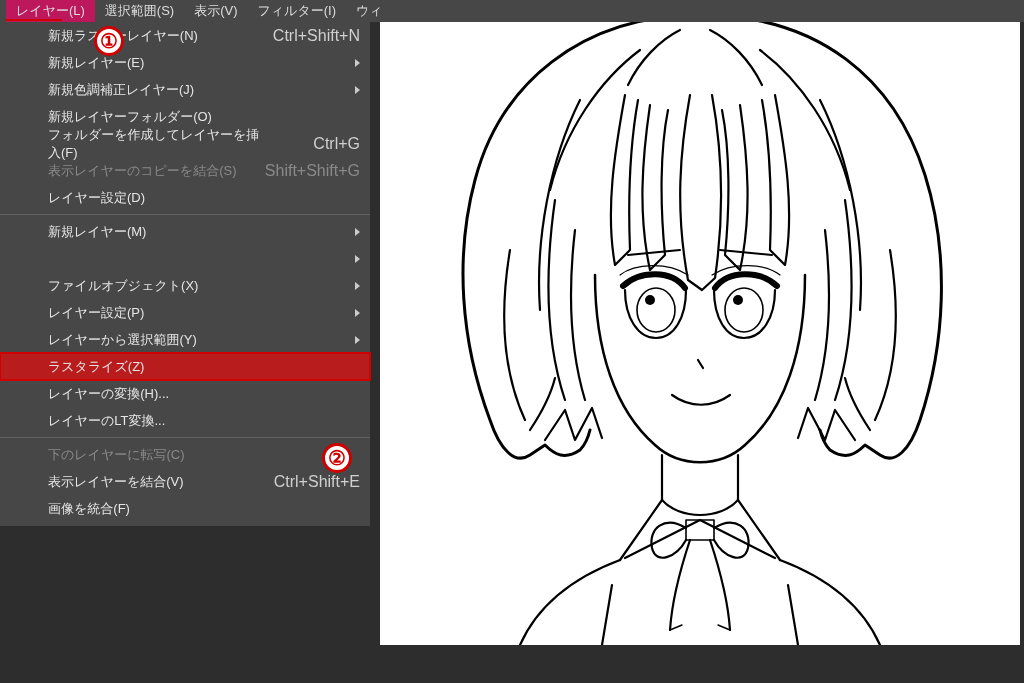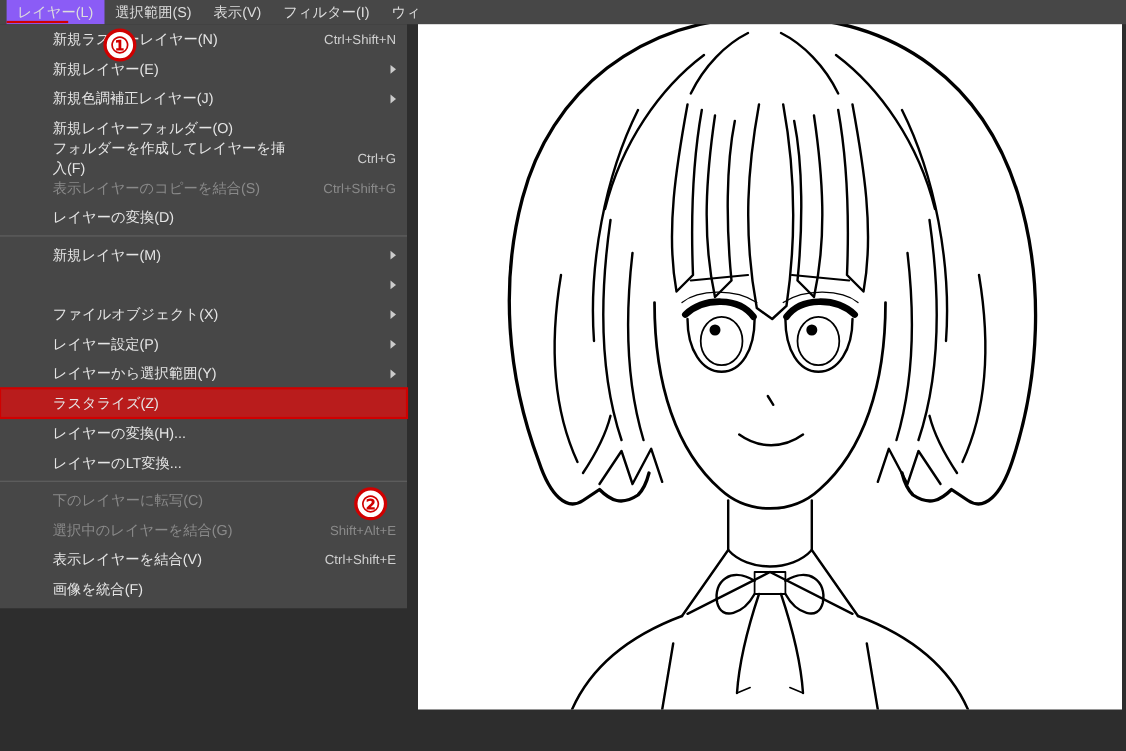--- a/index.html
+++ b/index.html
@@ -24,21 +24,21 @@
     align-items: center;
     padding-left: 6px;
     z-index: 10;
   }
   .menubar-item {
     padding: 2px 10px;
     color: #ddd;
     cursor: default;
   }
   .menubar-item.active {
-    background: #8b5cf6;
+    background: #be185d;
   }
   .first-underline {
     position: absolute;
     top: 19px;
     left: 6px;
     width: 56px;
     height: 2px;
     background: #d00000;
     z-index: 15;
   }
@@ -67,21 +67,21 @@
     background: #b91c1c;
     outline: 2px solid #d00000;
     outline-offset: -1px;
     z-index: 2;
   }
   .dd-label {
     flex: 1;
   }
   .dd-shortcut {
     color: #d0d0d0;
-    font-size: 12px;
+    font-size: 16px;
     min-width: 100px;
     text-align: right;
   }
   .dd-item.disabled .dd-shortcut {
     color: #8a8a8a;
   }
   .dd-sep {
     height: 1px;
     background: #626262;
     margin: 3px 0;
@@ -253,24 +253,24 @@
     </div>
     <div class="dd-item">
       <span class="dd-label">新規レイヤーフォルダー(O)</span>
     </div>
     <div class="dd-item">
       <span class="dd-label">フォルダーを作成してレイヤーを挿入(F)</span>
       <span class="dd-shortcut">Ctrl+G</span>
     </div>
     <div class="dd-item disabled">
       <span class="dd-label">表示レイヤーのコピーを結合(S)</span>
-      <span class="dd-shortcut">Ctrl+Shift+G</span>
-    </div>
-    <div class="dd-item">
-      <span class="dd-label">レイヤーの変換(D)</span>
+      <span class="dd-shortcut">Shift+Shift+G</span>
+    </div>
+    <div class="dd-item">
+      <span class="dd-label">レイヤー設定(D)</span>
     </div>
     <div class="dd-sep"></div>
     <div class="dd-item">
       <span class="dd-label">新規レイヤー(M)</span>
       <span class="submenu-arrow"></span>
     </div>
     <div class="dd-item">
       <span class="submenu-arrow"></span>
     </div>
     <div class="dd-item">
@@ -291,24 +291,20 @@
     <div class="dd-item">
       <span class="dd-label">レイヤーの変換(H)...</span>
     </div>
     <div class="dd-item">
       <span class="dd-label">レイヤーのLT変換...</span>
     </div>
     <div class="dd-sep"></div>
     <div class="dd-item disabled">
       <span class="dd-label">下のレイヤーに転写(C)</span>
     </div>
-    <div class="dd-item disabled">
-      <span class="dd-label">選択中のレイヤーを結合(G)</span>
-      <span class="dd-shortcut">Shift+Alt+E</span>
-    </div>
     <div class="dd-item">
       <span class="dd-label">表示レイヤーを結合(V)</span>
       <span class="dd-shortcut">Ctrl+Shift+E</span>
     </div>
     <div class="dd-item">
       <span class="dd-label">画像を統合(F)</span>
     </div>
   </div>
 
 <div class="annot annot1">①</div>

